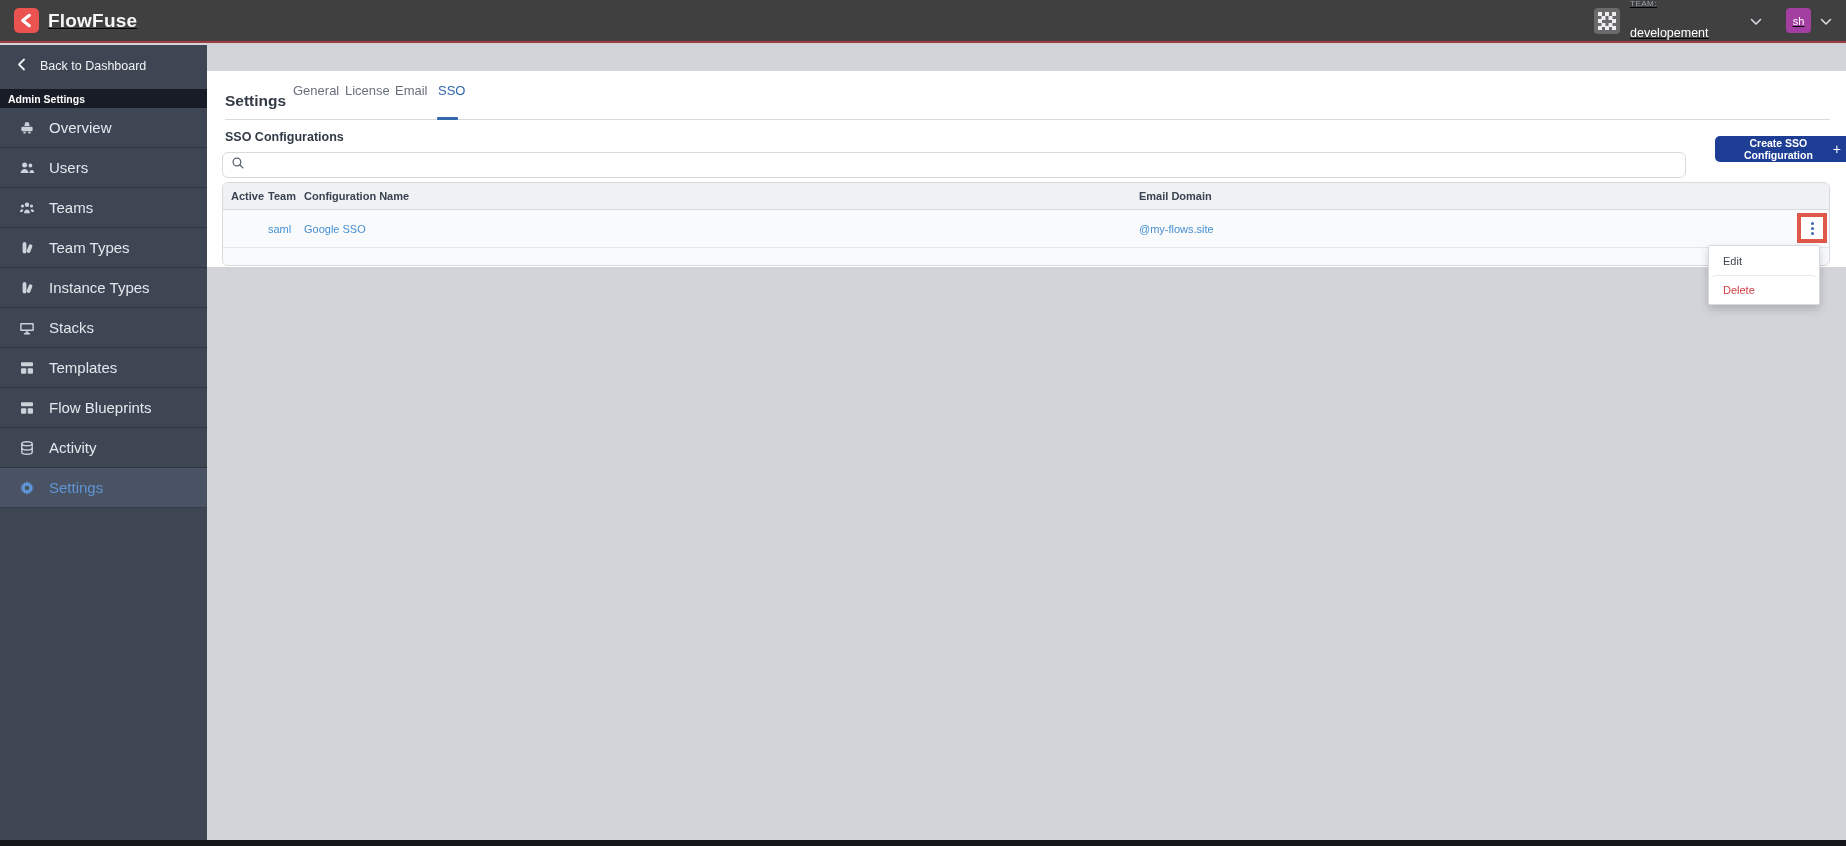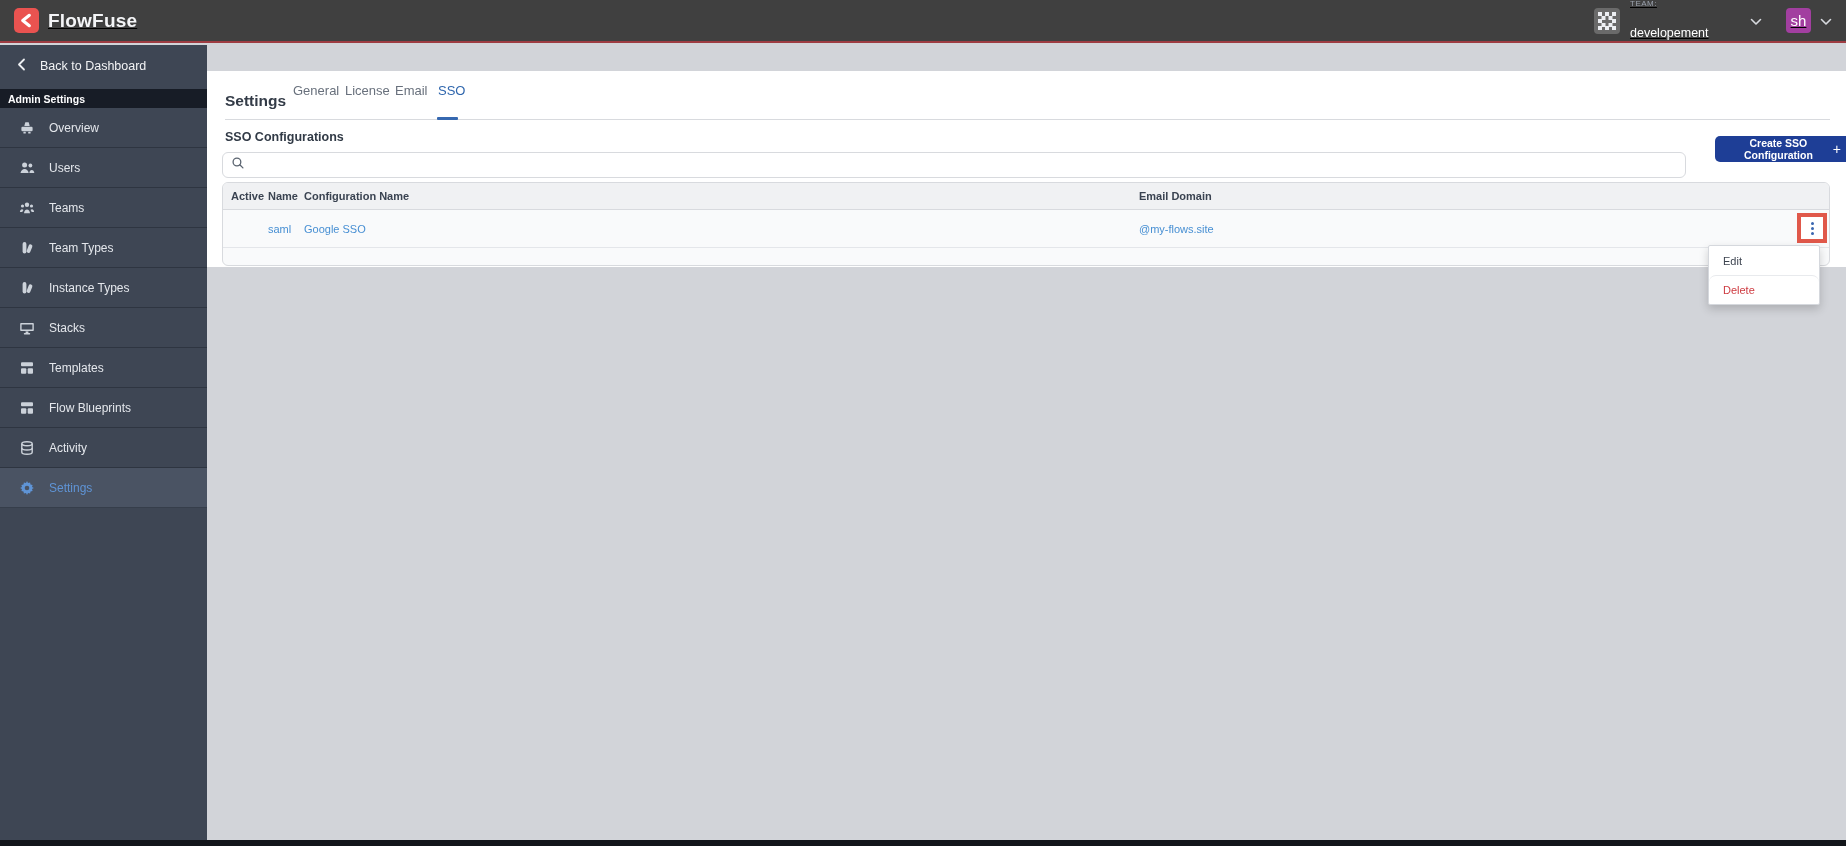--- a/index.html
+++ b/index.html
@@ -29,39 +29,39 @@
     display:flex; align-items:center; gap:10px; cursor:pointer;
     min-width:180px; padding:4px 6px;
   }
   .team-texts { display:flex; flex-direction:column; line-height:1.1; }
   .team-label { font-size:8px; letter-spacing:.5px; color:#9aa1ad; text-transform:uppercase; }
   .team-name { font-size:12.5px; color:#ffffff;margin-top:18px; }
   .team-picker .chev { margin-left:auto; }
   .user-picker { display:flex; align-items:center; gap:9px; cursor:pointer; }
   .avatar {
     width:25px; height:25px; border-radius:4px; background:#a23fa0;
-    color:#fff; font-size:15px; display:flex; align-items:center; justify-content:center;
+    color:#fff; font-size:11px; display:flex; align-items:center; justify-content:center;
   }
 
   
   .sidebar {
     position:absolute; left:0; top:45px; bottom:0; width:207px;
     background:#3e4654; z-index:20; color:#e4e7ec;
   }
   .back-row {
     height:34px; margin-top:4px; display:flex; align-items:center; gap:13px;
     padding-left:16px; font-size:12.5px; color:#f2f3f5; cursor:pointer;
   }
   .side-section {
     margin-top:6px; height:19px; background:#171c26; color:#fdfdfe;
     font-size:10.5px; font-weight:bold; display:flex; align-items:center; padding-left:8px;
   }
   .side-item {
     height:40px; display:flex; align-items:center; gap:14px; padding-left:19px;
-    font-size:12px; color:#e4e7ec; cursor:pointer;
+    font-size:15px; color:#e4e7ec; cursor:pointer;
     border-bottom:1px solid rgba(17,22,31,0.35);
   }
   .side-item .icn { width:16px; height:16px; flex:0 0 16px; color:#ccd2da; display:flex; }
   .side-item.active { background:#4a5363; color:#5f94d6; }
   .side-item.active .icn { color:#5f94d6; }
 
   
   .panel {
     position:absolute; left:207px; top:71px; width:1639px; height:196px;
     background:#ffffff; z-index:5;
@@ -323,21 +323,21 @@
   </div>
 
   <button class="create-btn">
     <span>Create SSO Configuration</span>
     <span class="plus">+</span>
   </button>
 
   <div class="table">
     <div class="t-head">
       <span>Active</span>
-      <span>Name</span>
+      <span>Team</span>
       <span>Configuration Name</span>
       <span>Email Domain</span>
     </div>
     <div class="t-row">
       <span></span>
       <span class="t-link">saml</span>
       <span class="t-link">Google SSO</span>
       <span class="t-link">@my-flows.site</span>
     </div>
   </div>

